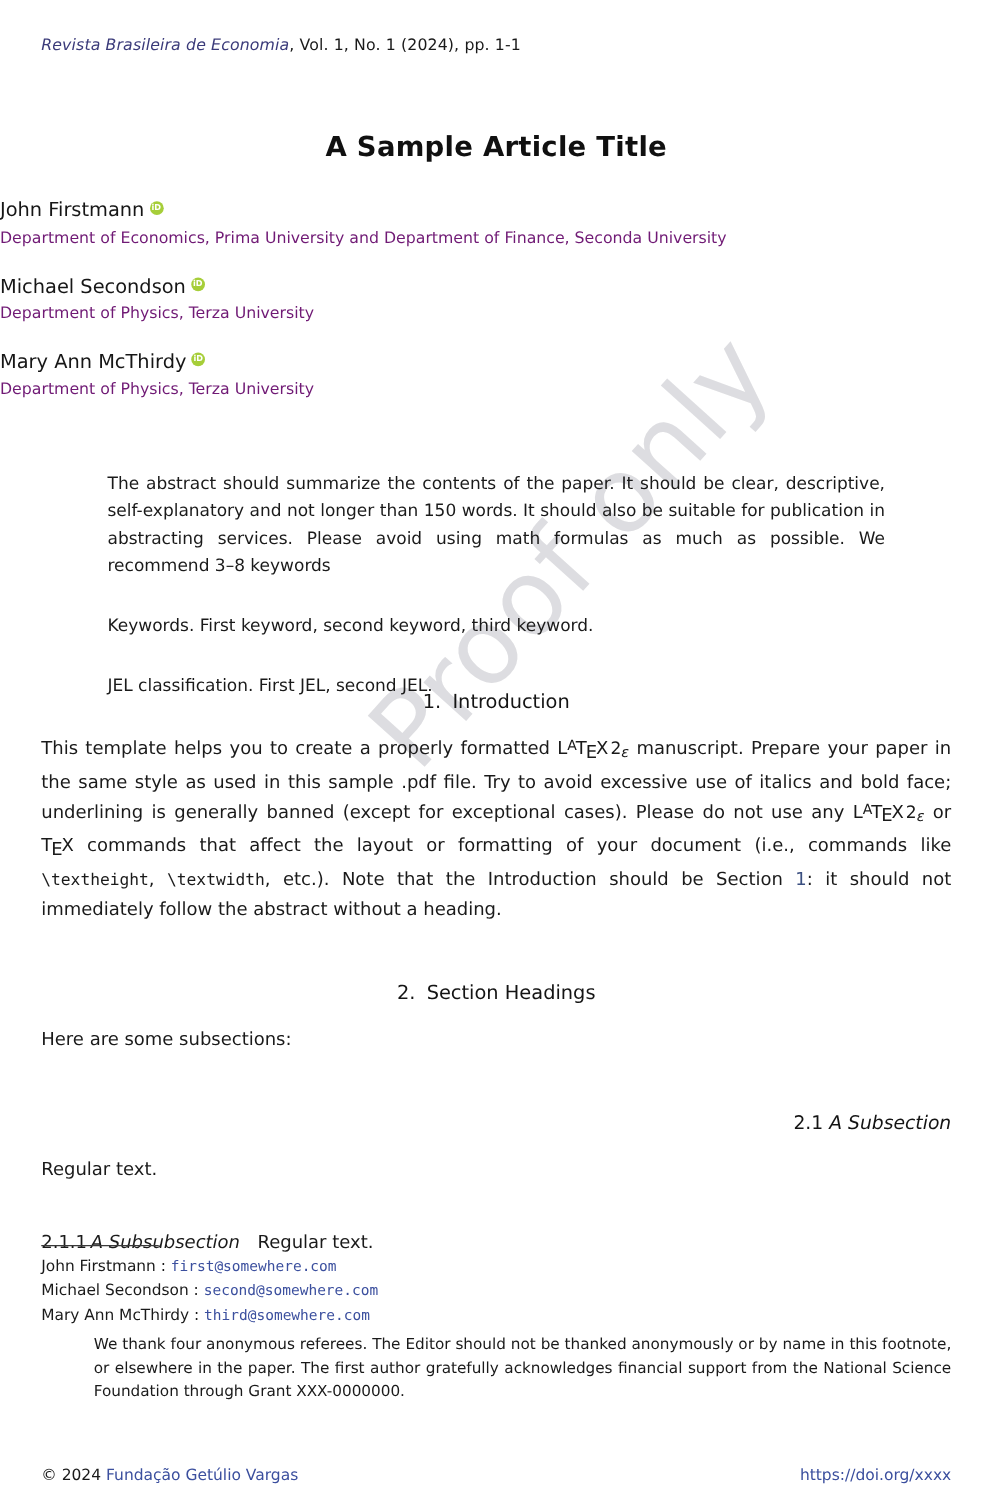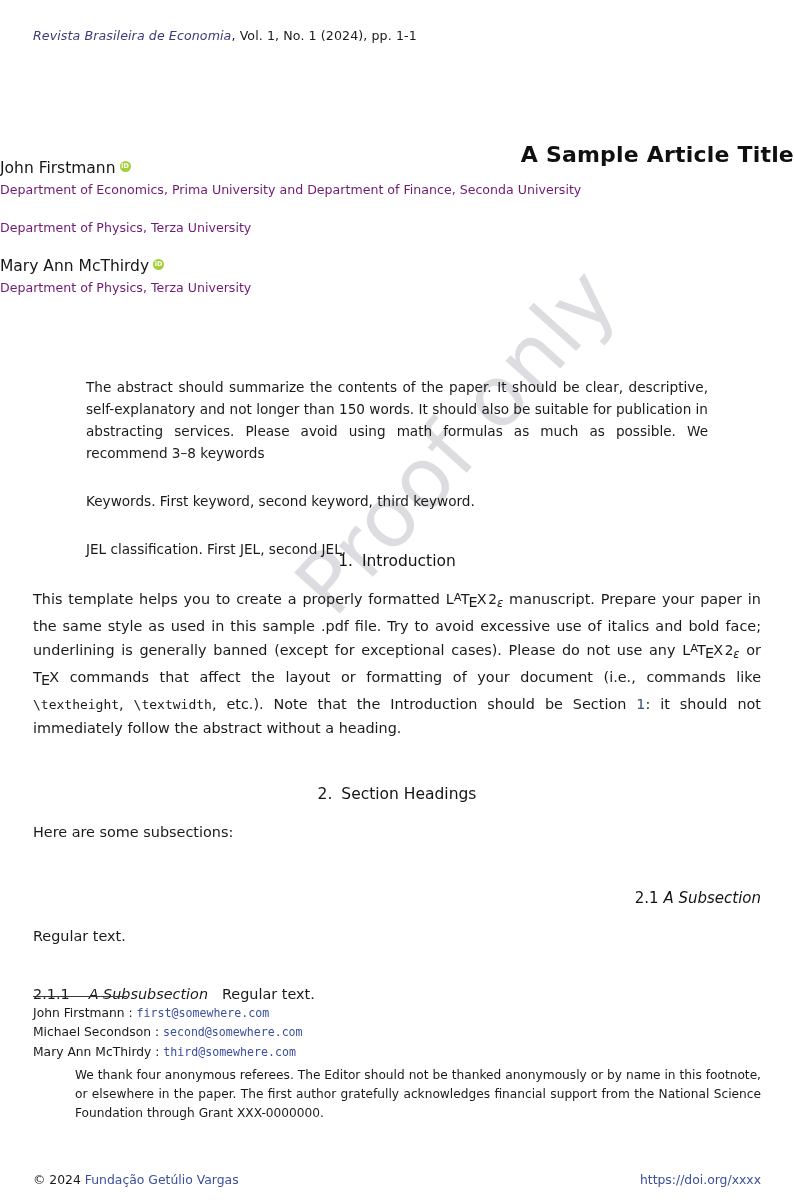--- a/index.html
+++ b/index.html
@@ -55,26 +55,25 @@
     font-style: italic;
     color: #3b3b7a;
   }
 
   
   .title {
     position: absolute;
     left: 0;
     top: 106px;
     width: 794px;
-    text-align: right;
+    text-align: center;
     font-size: 22px;
     font-weight: bold;
     color: #101010;
     letter-spacing: 0.2px;
-    margin-top: 36px;
   }
 
   
   .authors {
     position: absolute;
     left: 0;
     top: 158px;
     width: 794px;
   }
   .author-block { text-align: left; margin-bottom: 20px; }
@@ -163,21 +162,21 @@
     text-justify: inter-word;
     color: #1a1a1a;
   }
   .runin {
     font-size: 14.4px;
     line-height: 1.66;
     color: #1a1a1a;
     margin: 0;
   }
   .runin .ss-num { margin-right: 3px; }
-  .runin .ss-title { font-style: italic; margin-left: 16px; }
+  .runin .ss-title { font-style: italic; }
   .runin .ss-text { margin-left: 14px; }
   .ref-link { color: #3b4f80; }
   code, .mono {
     font-family: "DejaVu Sans Mono", monospace;
     font-size: 13px;
   }
   .latex { white-space: nowrap; }
   .latex .a { font-size: 0.78em; vertical-align: 0.28em; letter-spacing:-0.08em; }
   .latex .t { vertical-align: 0; }
   .latex .e { vertical-align: -0.22em; margin: 0 -0.06em; }
@@ -255,20 +254,23 @@
     <div class="authors">
 
       <div class="author-block">
         <div class="author-name">
           <span>John Firstmann</span><span class="orcid"></span>
         </div>
         <div class="author-affil">Department of Economics, Prima University and Department of Finance, Seconda University</div>
       </div>
 
       <div class="author-block">
+        <div class="author-name">
+          <span>Michael Secondson</span><span class="orcid"></span>
+        </div>
         <div class="author-affil">Department of Physics, Terza University</div>
       </div>
 
       <div class="author-block">
         <div class="author-name">
           <span>Mary Ann McThirdy</span><span class="orcid"></span>
         </div>
         <div class="author-affil">Department of Physics, Terza University</div>
       </div>
 

